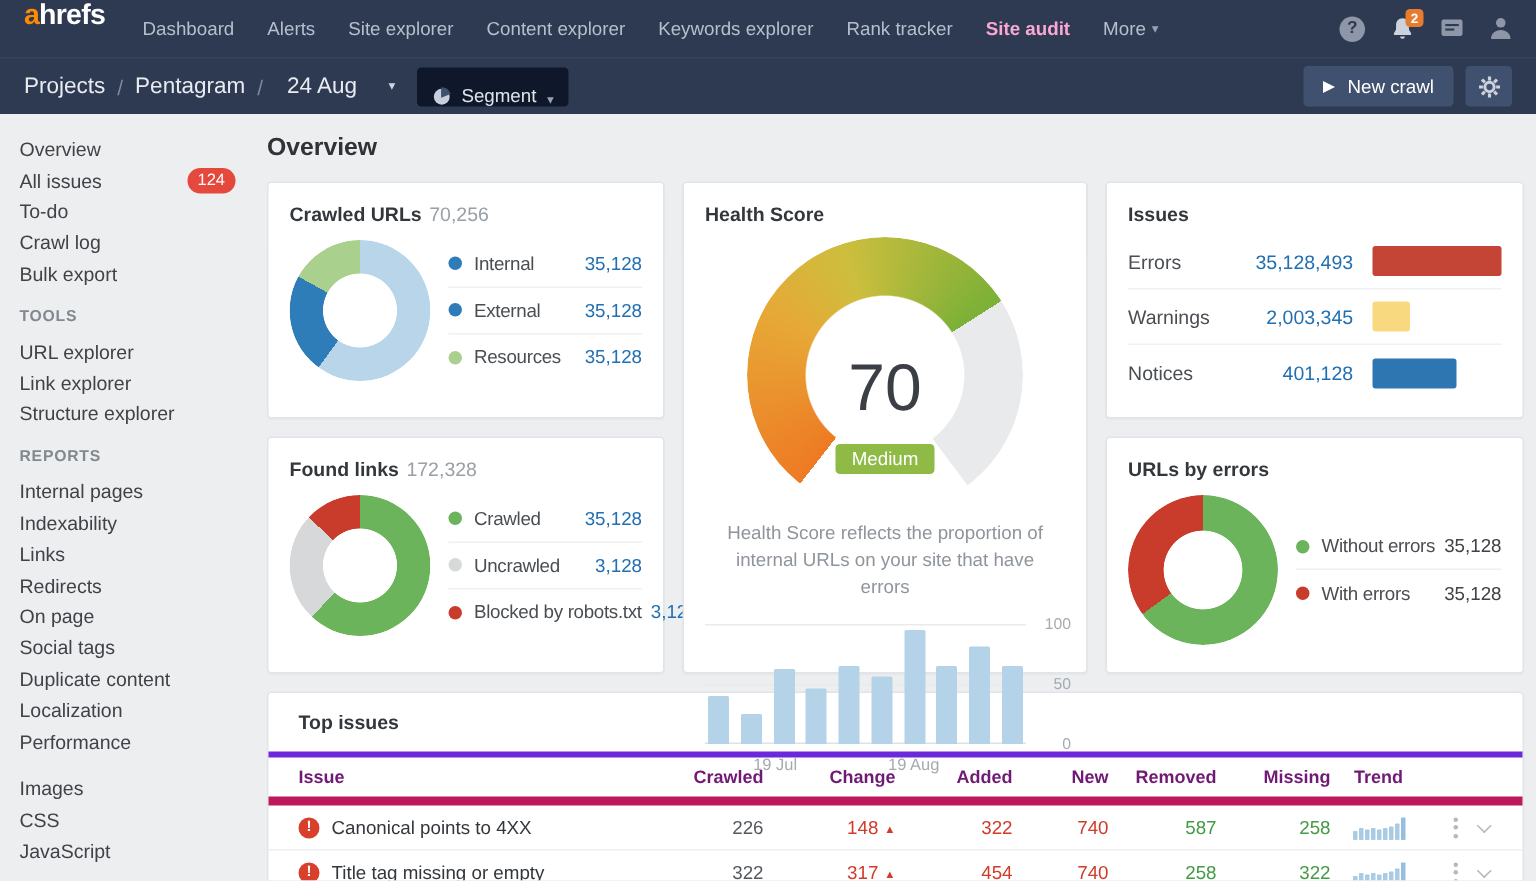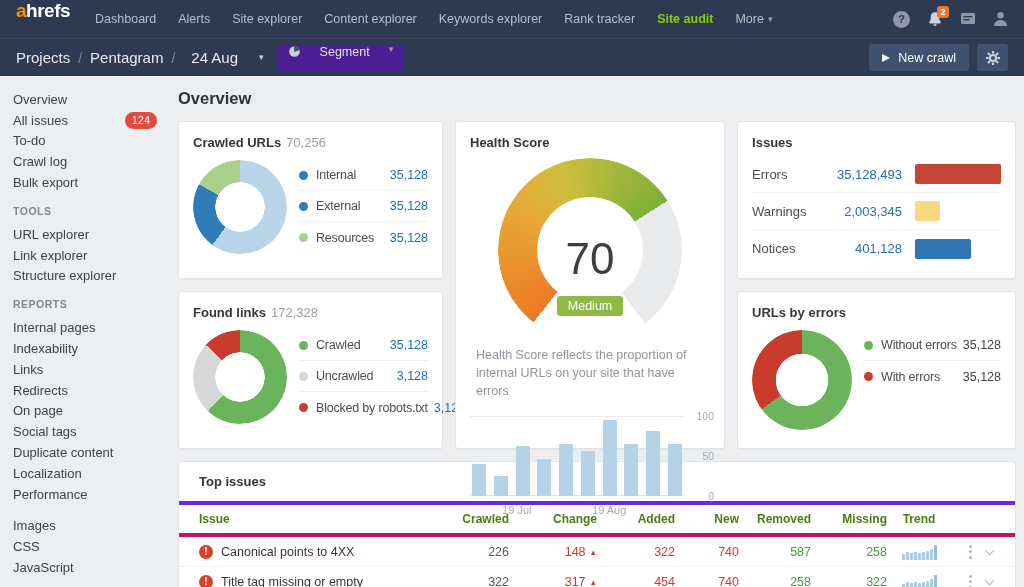--- a/index.html
+++ b/index.html
@@ -5,35 +5,35 @@
   *{box-sizing:border-box;margin:0;padding:0}
   html,body{width:1024px;height:587px;overflow:hidden}
   body{font-family:"Liberation Sans","DejaVu Sans",sans-serif;background:#eceef0;color:#33373c;-webkit-font-smoothing:antialiased}
   .caret{font-size:9px;color:#97a0b2;line-height:1}
   
   .navbar{height:38px;background:#2e3a52;display:flex;padding:0 16px}
   .logo{font-size:19px;font-weight:bold;color:#fff;letter-spacing:-.5px;margin-right:14px;cursor:pointer}
   .logo .logo-a{color:#ff8a00}
   #nav-items{display:flex;align-items:center;height:100%}
   .nav-item{color:#b6bfcd;font-size:12.5px;padding:0 11px;height:100%;display:flex;align-items:center;gap:4px;cursor:pointer;white-space:nowrap}
-  .nav-item.active{color:#84cc16;font-weight:bold}
+  .nav-item.active{color:#f9a8d4;font-weight:bold}
   .nav-right{margin-left:auto;display:flex;align-items:center;gap:17px}
   .nav-right>span{cursor:pointer;display:flex;align-items:center;justify-content:center}
   .icon-help{width:17px;height:17px;border-radius:50%;background:#8e97a8;color:#2e3a52;font-weight:bold;font-size:11.5px}
   .icon-help::before{content:"?"}
   .icon-bell{position:relative}
   .icon-bell .badge{position:absolute;top:-5px;right:-6px;background:#e87c2e;color:#fff;font-size:9px;font-weight:bold;font-style:normal;border-radius:3px;padding:1px 3.5px;line-height:1.2}
   
   .subnav{height:38px;background:#2e3a52;border-top:1px solid rgba(255,255,255,.05);display:flex;align-items:center;padding:0 16px}
   .bc-item{color:#e8ebf0;font-size:15px;cursor:pointer;white-space:nowrap}
   .bc-sep{color:#7e889b;font-size:14px;margin:0 8px}
   .date-btn{display:flex;align-items:center;gap:21px;cursor:pointer;margin-left:8px}
   .date-btn .bc-item{margin:0}
   .caret-light{color:#cfd5e0}
-  .segment-btn{background:#4c1d95;border-radius:3px;height:26px;padding:0 10px;display:flex;align-items:flex-start;gap:19px;color:#dfe3ea;font-size:12.5px;margin-left:14px;cursor:pointer;white-space:nowrap}
+  .segment-btn{background:#0f172a;border-radius:3px;height:26px;padding:0 10px;display:flex;align-items:flex-end;gap:7px;color:#dfe3ea;font-size:12.5px;margin-left:14px;cursor:pointer;white-space:nowrap}
   .flex-spacer{flex:1}
   .new-crawl{background:#40506f;border-radius:3px;height:27px;padding:0 13px;display:flex;align-items:center;gap:8px;color:#fff;font-size:12.5px;cursor:pointer;white-space:nowrap}
   .play{width:0;height:0;border-left:8px solid #fff;border-top:4.5px solid transparent;border-bottom:4.5px solid transparent}
   .gear-btn{background:#40506f;border-radius:3px;width:31px;height:27px;margin-left:8px;display:flex;align-items:center;justify-content:center;cursor:pointer}
   
   .layout{display:flex;height:511px}
   #sidebar{width:170px;flex-shrink:0;padding:13px 0 0 13px}
   .sb-group{margin-bottom:11px}
   .sb-item{height:20.8px;display:flex;align-items:center;font-size:13px;color:#3f4347;padding-right:13px;cursor:pointer}
   .sb-label{flex:1;white-space:nowrap}
@@ -43,21 +43,21 @@
   h1{font-size:16.5px;color:#2f3338;margin:13px 0 13px;font-weight:bold}
   
   .card{background:#fff;border:1px solid #e1e4e8;border-radius:3px;box-shadow:0 1px 1px rgba(0,0,0,.03)}
   .cards-row{display:flex;gap:12px}
   .col-a{width:265px;display:flex;flex-direction:column;gap:12px}
   .col-b{width:272px}
   .col-c{flex:1;display:flex;flex-direction:column;gap:12px}
   .card-title{font-size:13px;font-weight:bold;color:#33373c;padding:13px 14px 0}
   .title-total{color:#9aa0a6;font-weight:normal;margin-left:5px}
   .donut-card{height:158px}
-  .donut-body{display:flex;padding:10px 14px 0;gap:12px}
+  .donut-body{display:flex;align-items:center;padding:10px 14px 0;gap:12px}
   .donut{border-radius:50%;flex-shrink:0;
     -webkit-mask:radial-gradient(closest-side,transparent 52%,#000 53%);
     mask:radial-gradient(closest-side,transparent 52%,#000 53%)}
   .donut.d94{width:94px;height:94px}
   .donut.d100{width:100px;height:100px}
   .legend{flex:1;min-width:0}
   .legend-row{display:flex;align-items:center;height:31px}
   .legend-row:not(:last-child){border-bottom:1px solid #eef0f2}
   .dot{width:9px;height:9px;border-radius:50%;margin-right:8px;flex-shrink:0}
   .legend-label{flex:1;font-size:12.5px;color:#4a4e53;letter-spacing:-.2px;white-space:nowrap}
@@ -66,21 +66,21 @@
   .legend-value.plain{color:#3f4347}
   
   #card-health{height:328px}
   .gauge-wrap{position:relative;width:184px;height:178px;margin:8px auto 0}
   .gauge{width:184px;height:184px;border-radius:50%;
     -webkit-mask:radial-gradient(closest-side,transparent 57%,#000 58%);
     mask:radial-gradient(closest-side,transparent 57%,#000 58%)}
   .gauge-num{position:absolute;left:0;right:0;top:76px;text-align:center;font-size:44px;color:#3b3f45}
   .gauge-badge{position:absolute;left:0;right:0;top:138px;text-align:center}
   .gauge-badge span{display:inline-block;color:#fff;font-size:12.5px;border-radius:3px;padding:3px 11px}
-  .health-desc{font-size:12.5px;color:#8f959c;line-height:1.45;margin:10px 20px 0}
+  .health-desc{font-size:12.5px;color:#8f959c;text-align:center;line-height:1.45;margin:10px 20px 0}
   .hist{position:relative;margin:16px 40px 0 14px;height:80px}
   .hist .grid{position:absolute;left:0;right:0;height:1px;background:#e8eaec}
   .hist .g0{top:0}.hist .g1{top:50%}.hist .g2{bottom:0;background:#dfe2e5}
   #health-bars{position:absolute;left:2px;right:2px;top:0;bottom:0;display:flex;align-items:flex-end;justify-content:space-between}
   .hbar{width:14px;border-radius:1px 1px 0 0}
   #health-yticks span{position:absolute;right:-30px;font-size:10.5px;color:#a5abb1;transform:translateY(-50%)}
   .yt0{top:0}.yt1{top:50%}.yt2{top:100%}
   #health-xlabels{position:relative;height:20px;margin:4px 40px 0 14px}
   #health-xlabels span{position:absolute;top:4px;font-size:11px;color:#a5abb1}
   
@@ -88,21 +88,21 @@
   .iss-row{display:grid;grid-template-columns:60px 90px 1fr;align-items:center;height:37px}
   .iss-row:not(:last-child){border-bottom:1px solid #f0f1f3}
   .iss-label{font-size:13px;color:#4a4e53}
   .iss-value{font-size:13px;color:#2270b3;text-align:right;cursor:pointer}
   .iss-bartrack{margin-left:13px;height:20px;display:flex}
   .iss-bar{height:20px;border-radius:2px}
   
   #card-top{margin-top:12px;height:160px}
   .ti-title{font-size:13px;font-weight:bold;padding:12px 20px;border-bottom:4px solid #6d28d9}
   .ti-grid{display:grid;grid-template-columns:250px 60px 88px 78px 64px 72px 76px 64px 1fr;align-items:center;padding:0 20px}
-  .ti-head{height:32px;font-size:12px;font-weight:bold;color:#4d7c0f;border-bottom:4px solid #be185d}
+  .ti-head{height:32px;font-size:12px;font-weight:bold;color:#701a75;border-bottom:6px solid #be185d}
   .ti-row{height:30px;font-size:12.5px;border-bottom:1px solid #eef0f2}
   .ti-num{text-align:right}
   .t-red{color:#cf3c2c;cursor:pointer}.t-green{color:#449b44;cursor:pointer}.t-gray{color:#55595e}
   .tri{font-size:7.5px;color:#cf3c2c;margin-left:4px;vertical-align:1px}
   .issue-cell{display:flex;align-items:center;gap:8px;cursor:pointer}
   .err-ico{width:14px;height:14px;border-radius:50%;background:#d8402c;color:#fff;font-size:10px;font-weight:bold;display:flex;align-items:center;justify-content:center;flex-shrink:0;line-height:1}
   .spark{display:flex;align-items:flex-end;justify-content:center;gap:1px;height:16px}
   .spark i{width:3px;background:#a9cbe3;border-radius:.5px}
   .spark i:last-child{background:#97bfdd}
   .actions-cell{display:flex;align-items:center;justify-content:flex-end;gap:14px;padding-right:2px}

